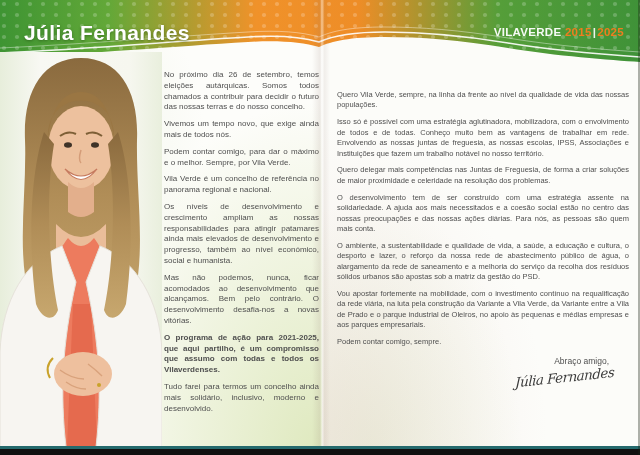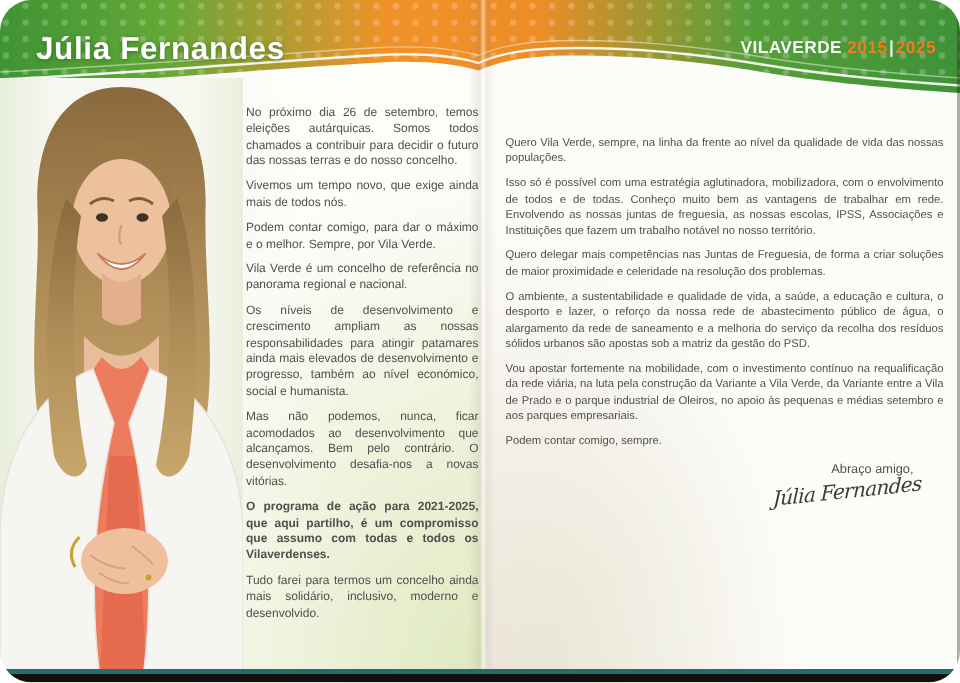--- a/index.html
+++ b/index.html
@@ -1,17 +1,17 @@
 <!DOCTYPE html>
 <html><head>
 <meta charset="utf-8">
 <style>
   html,body{margin:0;padding:0;background:#ffffff;}
   .sheet{position:relative;width:640px;height:455px;overflow:hidden;
-         font-family:"Liberation Sans",sans-serif;background:#fbfbf7;border-radius:21px;}
+         font-family:"Liberation Sans",sans-serif;background:#fbfbf7;}
 
   
   .page-bg{position:absolute;top:0;height:455px;}
   .page-bg.left{left:0;width:322px;
     background:
       radial-gradient(ellipse at 100% 100%, rgba(197,216,140,.55), rgba(197,216,140,0) 55%),
       radial-gradient(ellipse at 0% 30%, rgba(214,228,196,.45), rgba(214,228,196,0) 45%),
       linear-gradient(#fdfdfa,#fdfdfa);}
   .page-bg.right{left:322px;width:318px;
     background:
@@ -140,22 +140,23 @@
     <p>Os níveis de desenvolvimento e crescimento ampliam as nossas responsabilidades para atingir patamares ainda mais elevados de desenvolvimento e progresso, também ao nível económico, social e humanista.</p>
     <p>Mas não podemos, nunca, ficar acomodados ao desenvolvimento que alcançamos. Bem pelo contrário. O desenvolvimento desafia-nos a novas vitórias.</p>
     <p class="strong">O programa de ação para 2021-2025, que aqui partilho, é um compromisso que assumo com todas e todos os Vilaverdenses.</p>
     <p>Tudo farei para termos um concelho ainda mais solidário, inclusivo, moderno e desenvolvido.</p>
   </div>
 
   <div class="col col-right">
     <p>Quero Vila Verde, sempre, na linha da frente ao nível da qualidade de vida das nossas populações.</p>
     <p>Isso só é possível com uma estratégia aglutinadora, mobilizadora, com o envolvimento de todos e de todas. Conheço muito bem as vantagens de trabalhar em rede. Envolvendo as nossas juntas de freguesia, as nossas escolas, IPSS, Associações e Instituições que fazem um trabalho notável no nosso território.</p>
     <p>Quero delegar mais competências nas Juntas de Freguesia, de forma a criar soluções de maior proximidade e celeridade na resolução dos problemas.</p>
+    <p>O desenvolvimento tem de ser construído com uma estratégia assente na solidariedade. A ajuda aos mais necessitados e a coesão social estão no centro das nossas preocupações e das nossas ações diárias. Para nós, as pessoas são quem mais conta.</p>
     <p>O ambiente, a sustentabilidade e qualidade de vida, a saúde, a educação e cultura, o desporto e lazer, o reforço da nossa rede de abastecimento público de água, o alargamento da rede de saneamento e a melhoria do serviço da recolha dos resíduos sólidos urbanos são apostas sob a matriz da gestão do PSD.</p>
-    <p>Vou apostar fortemente na mobilidade, com o investimento contínuo na requalificação da rede viária, na luta pela construção da Variante a Vila Verde, da Variante entre a Vila de Prado e o parque industrial de Oleiros, no apoio às pequenas e médias setembro e aos parques empresariais.</p>
+    <p>Vou apostar fortemente na mobilidade, com o investimento contínuo na requalificação da rede viária, na luta pela construção da Variante a Vila Verde, da Variante entre a Vila de Prado e o parque industrial de Oleiros, no apoio às pequenas e médias empresas e aos parques empresariais.</p>
     <p>Podem contar comigo, sempre.</p>
     <div class="closing">
       <div class="farewell">Abraço amigo,</div>
       <div class="signature">Júlia Fernandes</div>
     </div>
   </div>
 
   <div class="spine"></div>
   <div class="rule-teal"></div>
   <div class="scan-edge"></div>

